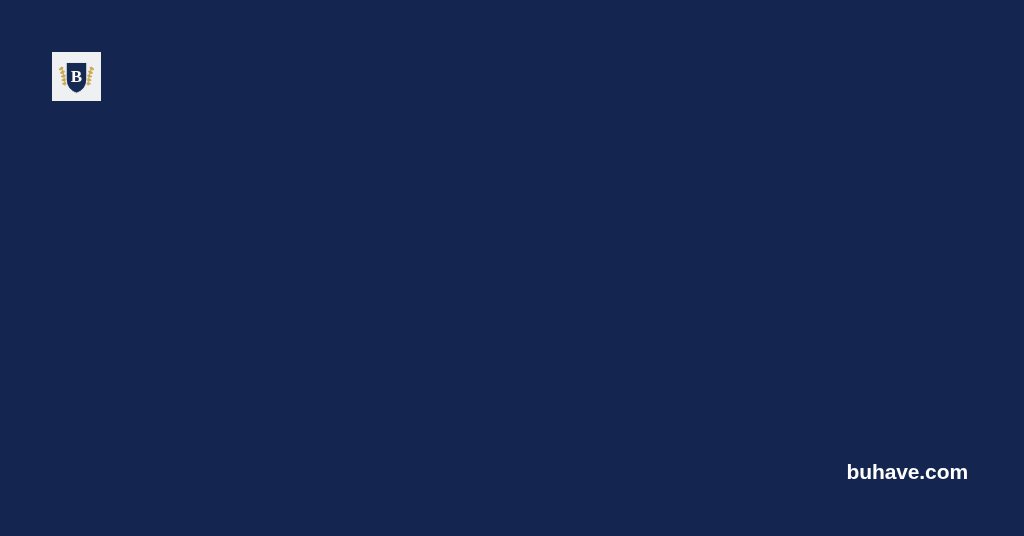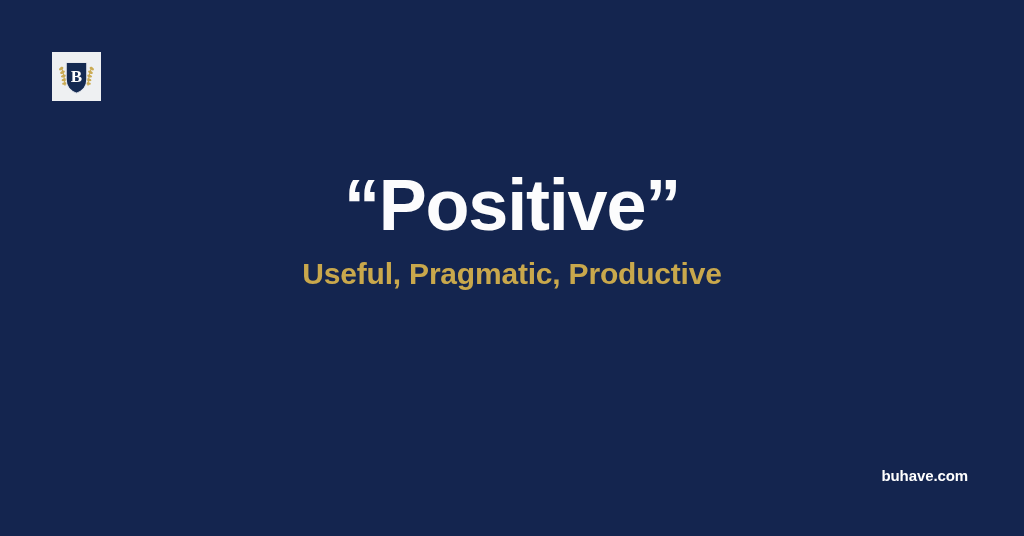--- a/index.html
+++ b/index.html
@@ -68,21 +68,21 @@
   }
 
   
   .site-mark {
     position: absolute;
     right: 56px;
     bottom: 52px;
     color: #ffffff;
     font-family: "Liberation Sans", sans-serif;
     font-weight: 700;
-    font-size: 15px;
+    font-size: 21px;
     letter-spacing: -0.1px;
     white-space: nowrap;
   }
 </style>
 </head>
 <body>
 
 <div class="canvas">
 
   <div class="brand-logo">
@@ -107,20 +107,16 @@
         <ellipse cx="36.3" cy="31.5" rx="2.6" ry="1.3" transform="rotate(3 36.3 31.5)"></ellipse>
       </g>
 
       <path d="M14.2 10.5 H34.8 V27.2 C34.8 34.6 29.9 39.3 24.5 41.2
                C19.1 39.3 14.2 34.6 14.2 27.2 Z" fill="#142a52" stroke="#e6e9ee" stroke-width="1.1"></path>
 
       <text x="24.5" y="29.6" text-anchor="middle" font-family="'Liberation Serif', serif" font-weight="700" font-size="17" fill="#ffffff">B</text>
     </svg>
   </div>
 
-  <div class="hero">
-    <h1 class="hero-title">“Positive”</h1>
-    <p class="hero-subtitle">Useful, Pragmatic, Productive</p>
-  </div>
 
   <div class="site-mark">buhave.com</div>
 
 </div>
 
 </body></html>

